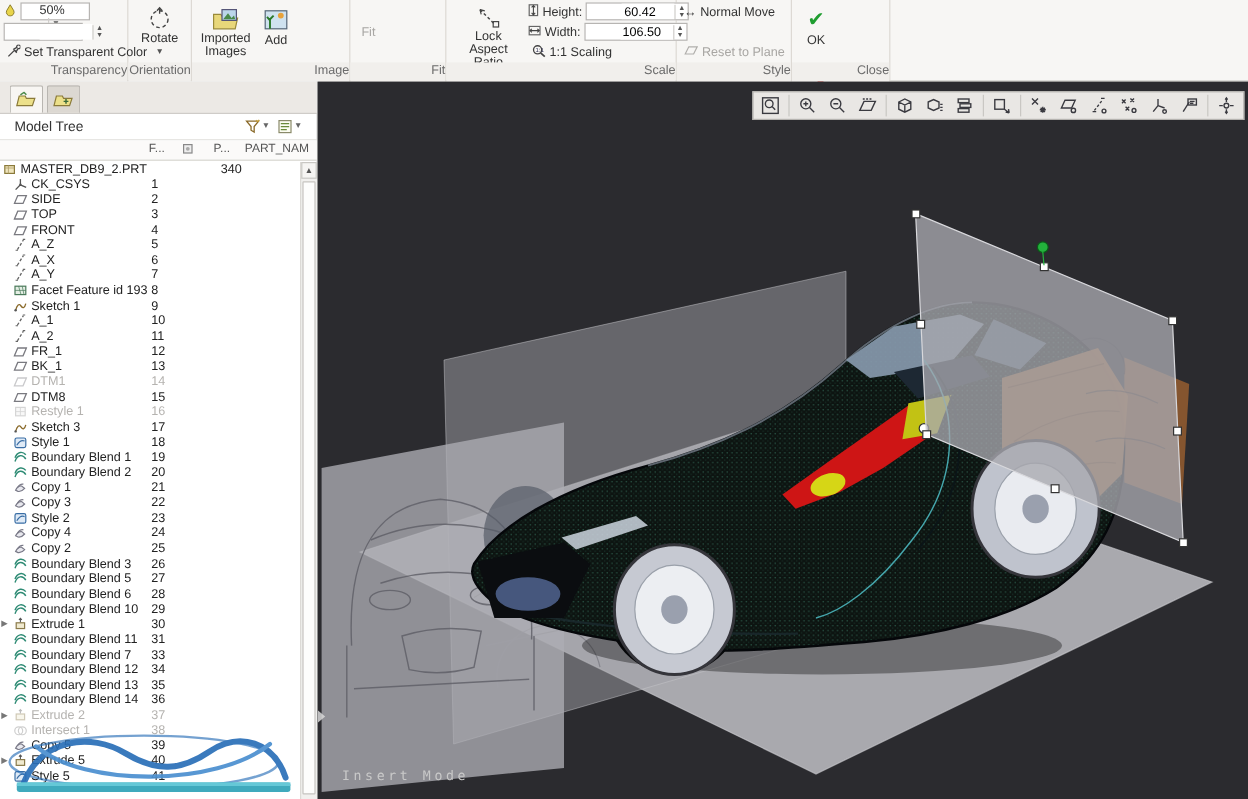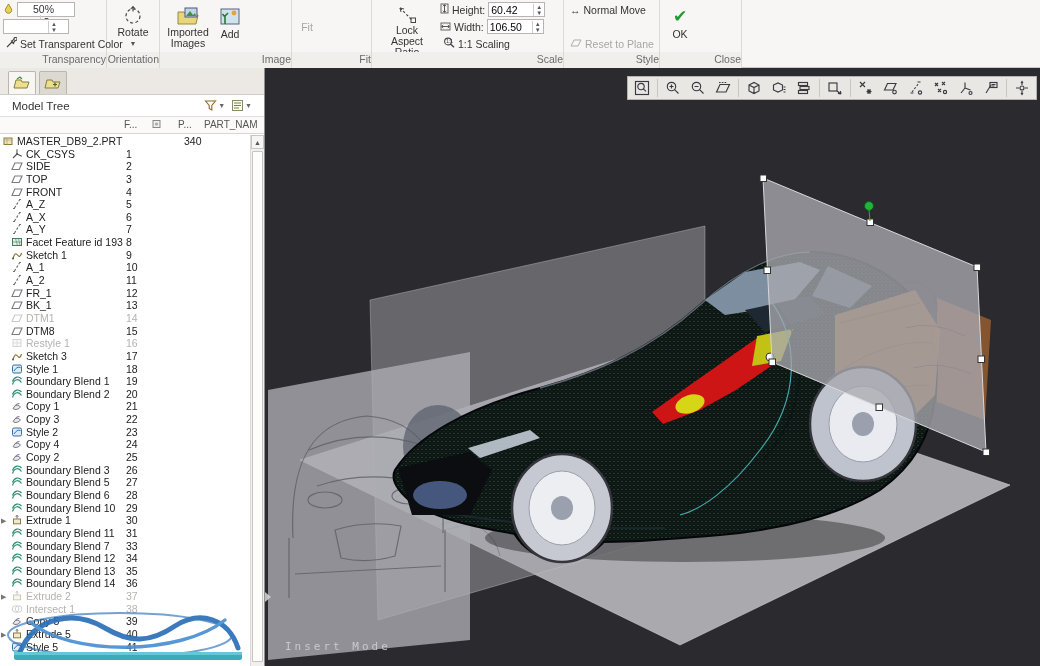--- a/index.html
+++ b/index.html
@@ -11,21 +11,21 @@
   .rgroup{position:relative;height:68px;border-right:1px solid #ddd9d4;flex:0 0 auto;}
   .rglabel{position:absolute;left:0;right:0;bottom:0;height:16px;line-height:15px;text-align:right;font-size:10.5px;color:#6b6b6b;background:#f1efec;}
   .rgbody{position:absolute;left:0;right:0;top:0;bottom:16px;padding:1px 3px;}
   .rrow{display:flex;align-items:center;height:17px;gap:3px;font-size:10.5px;color:#333;white-space:nowrap;}
   .smallbtn{display:flex;align-items:center;gap:3px;padding:0 2px;border:1px solid transparent;border-radius:2px;cursor:default;}
   .bigbtn{float:left;height:50px;margin:1px 2px 0 1px;padding:2px 3px;display:flex;flex-direction:column;align-items:center;justify-content:flex-start;font-size:10.5px;color:#333;text-align:center;border:1px solid transparent;border-radius:2px;line-height:11px;}
   .bigbtn .bicon{height:24px;display:flex;align-items:center;}
   .combo{display:flex;align-items:center;border:1px solid #b7b5b2;background:#fff;height:15px;flex-direction:column;}
   .combo .cval{padding:0 4px;font-size:10.5px;min-width:34px;}
   .combo .carrow{width:13px;height:13px;border-left:1px solid #cfcdca;font-size:8px;color:#555;display:flex;align-items:center;justify-content:center;}
-  .spin{display:flex;align-items:center;border:1px solid #b7b5b2;background:#fff;height:15px;}
+  .spin{display:flex;align-items:center;border:1px solid #b7b5b2;background:#fff;height:15px;padding-left:29px;}
   .spin input{border:0;outline:0;width:44px;font-size:10.5px;padding:0 2px;height:13px;}
   .spinarrows{display:flex;flex-direction:column;border-left:1px solid #cfcdca;}
   .spinarrows span{font-size:6px;line-height:6px;color:#555;padding:0 2px;}
   .radio{width:9px;height:9px;border:1px solid #999;border-radius:50%;display:inline-block;position:relative;background:#fdfdfd;}
   .radio.on:after{content:"";position:absolute;left:2px;top:2px;width:3px;height:3px;border-radius:50%;background:#444;}
   .dim{color:#a8a6a3;}
   .okx{font-size:17px;line-height:18px;}
 
   
   #navigator{position:absolute;left:0;top:68px;width:265px;height:598px;background:#fff;border-right:1px solid #8f8f8f;}

